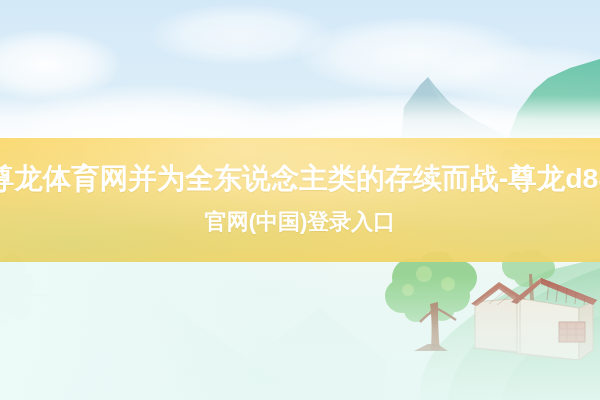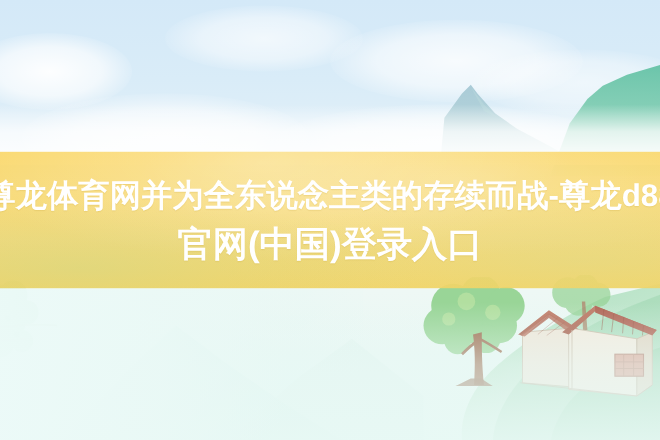--- a/index.html
+++ b/index.html
@@ -182,21 +182,21 @@
     color: #ffffff;
     font-weight: 700;
     font-size: 29px;
     line-height: 44px;
     letter-spacing: 0px;
     white-space: nowrap;
     text-align: center;
     text-shadow: 0 1px 1px rgba(190,150,40,0.18);
   }
   .banner-line.l1 { font-size: 28.5px; }
-  .banner-line.l2 { font-size: 32px; }
+  .banner-line.l2 { font-size: 22px; }
 </style>
 </head>
 <body>
 
 <div id="stage">
 
   <div class="sky"></div>
 
   <div class="cloud cloud-a"></div>
   <div class="cloud cloud-b"></div>

